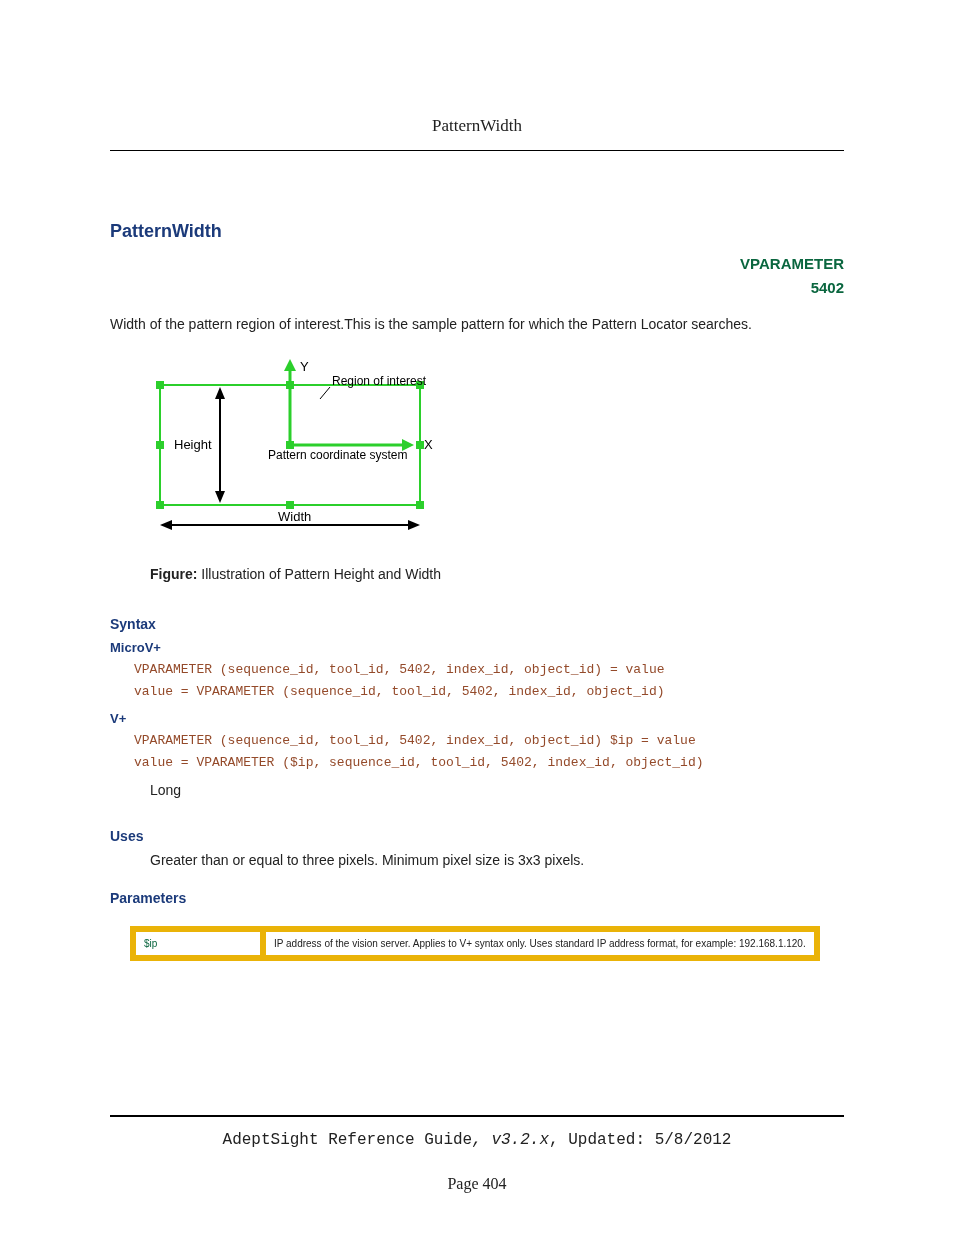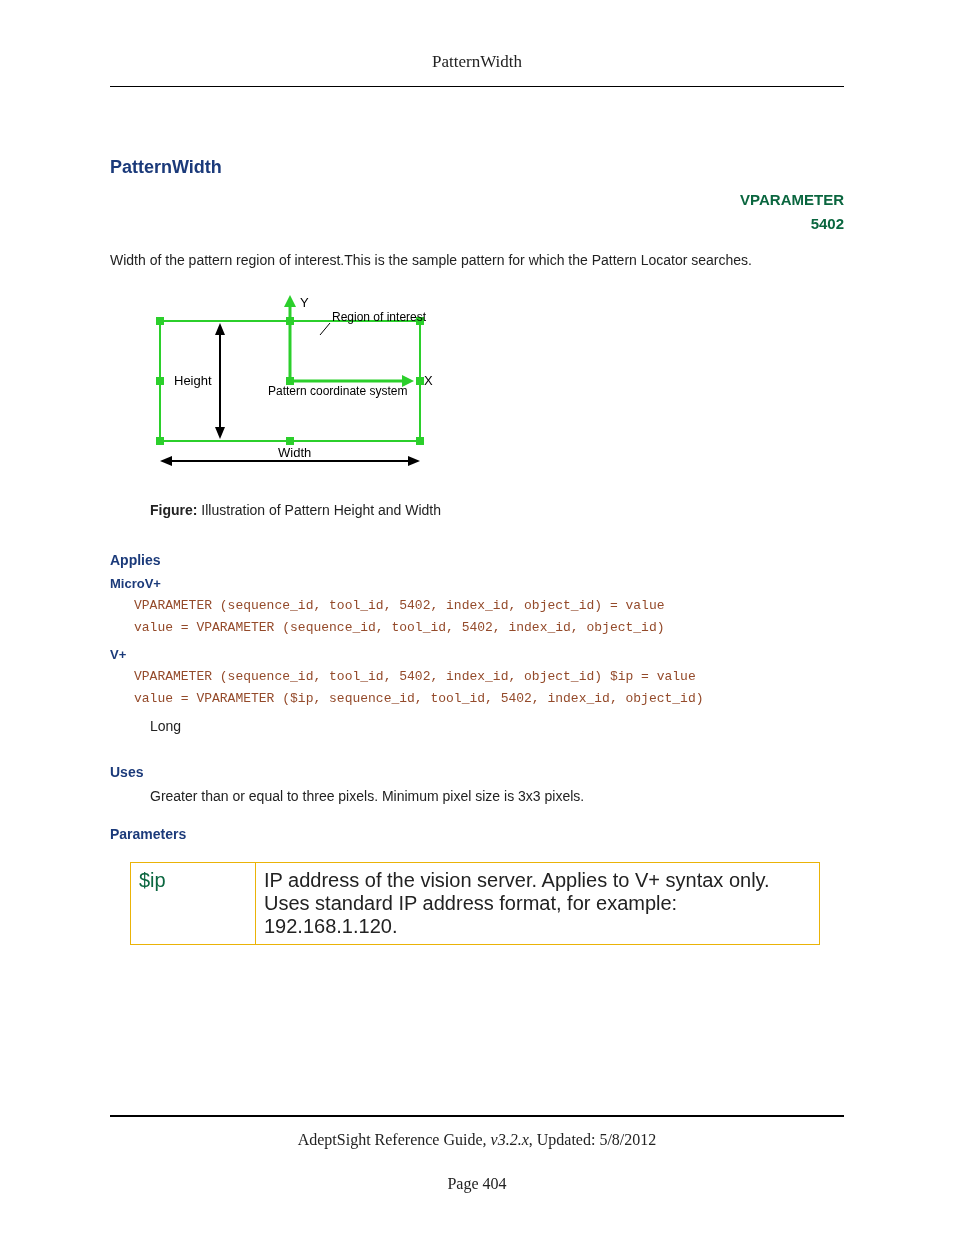--- a/index.html
+++ b/index.html
@@ -7,21 +7,21 @@
     padding: 0;
     font-family: Verdana, Geneva, sans-serif;
     font-size: 14px;
     color: #222;
     background: #fff;
   }
   .page {
     width: 954px;
     height: 1233px;
     box-sizing: border-box;
-    padding: 52px 110px 40px 110px;
+    padding: 116px 110px 40px 110px;
     position: relative;
   }
   .header-title {
     font-family: Georgia, "Times New Roman", serif;
     font-size: 17px;
     text-align: center;
     margin-bottom: 14px;
   }
   .header-rule {
     border: none;
@@ -91,43 +91,43 @@
     margin-left: 40px;
     margin-bottom: 8px;
   }
   .params-table {
     border-collapse: collapse;
     margin-left: 20px;
     margin-top: 20px;
     width: 690px;
   }
   .params-table td {
-    border: 1px solid #eab308;
+    border: 6px solid #eab308;
     padding: 6px 8px;
     vertical-align: top;
-    font-size: 20px;
+    font-size: 10px;
   }
   .params-table td.param-name {
     width: 108px;
     color: #0a663f;
     font-family: Verdana, Geneva, sans-serif;
   }
   .footer-area {
     position: absolute;
     bottom: 40px;
     left: 110px;
     right: 110px;
   }
   .footer-rule {
     border: none;
     border-top: 2px solid #000;
     margin: 0 0 14px 0;
   }
   .footer-line {
-    font-family: Liberation Serif, serif;
+    font-family: Liberation Mono, monospace;
     font-size: 16px;
     text-align: center;
     margin-bottom: 26px;
   }
   .footer-line .italic {
     font-style: italic;
   }
   .page-number {
     font-family: Georgia, "Times New Roman", serif;
     font-size: 16px;
@@ -188,21 +188,21 @@
       <polygon points="20,170 32,165 32,175" fill="#000"></polygon>
       <polygon points="280,170 268,165 268,175" fill="#000"></polygon>
       <text x="138" y="166" font-family="Arial" font-size="13" fill="#000">Width</text>
     </svg>
   </div>
 
   <div class="figure-caption">
     <span class="bold">Figure:</span><span> Illustration of Pattern Height and Width</span>
   </div>
 
-  <div class="sub-heading">Applies</div>
+  <div class="sub-heading">Syntax</div>
 
   <div class="sub-sub-heading">MicroV+</div>
   <div class="code">VPARAMETER (sequence_id, tool_id, 5402, index_id, object_id) = value
 value = VPARAMETER (sequence_id, tool_id, 5402, index_id, object_id)</div>
 
   <div class="sub-sub-heading">V+</div>
   <div class="code">VPARAMETER (sequence_id, tool_id, 5402, index_id, object_id) $ip = value
 value = VPARAMETER ($ip, sequence_id, tool_id, 5402, index_id, object_id)</div>
 
   <div class="indent-text">Long</div>

